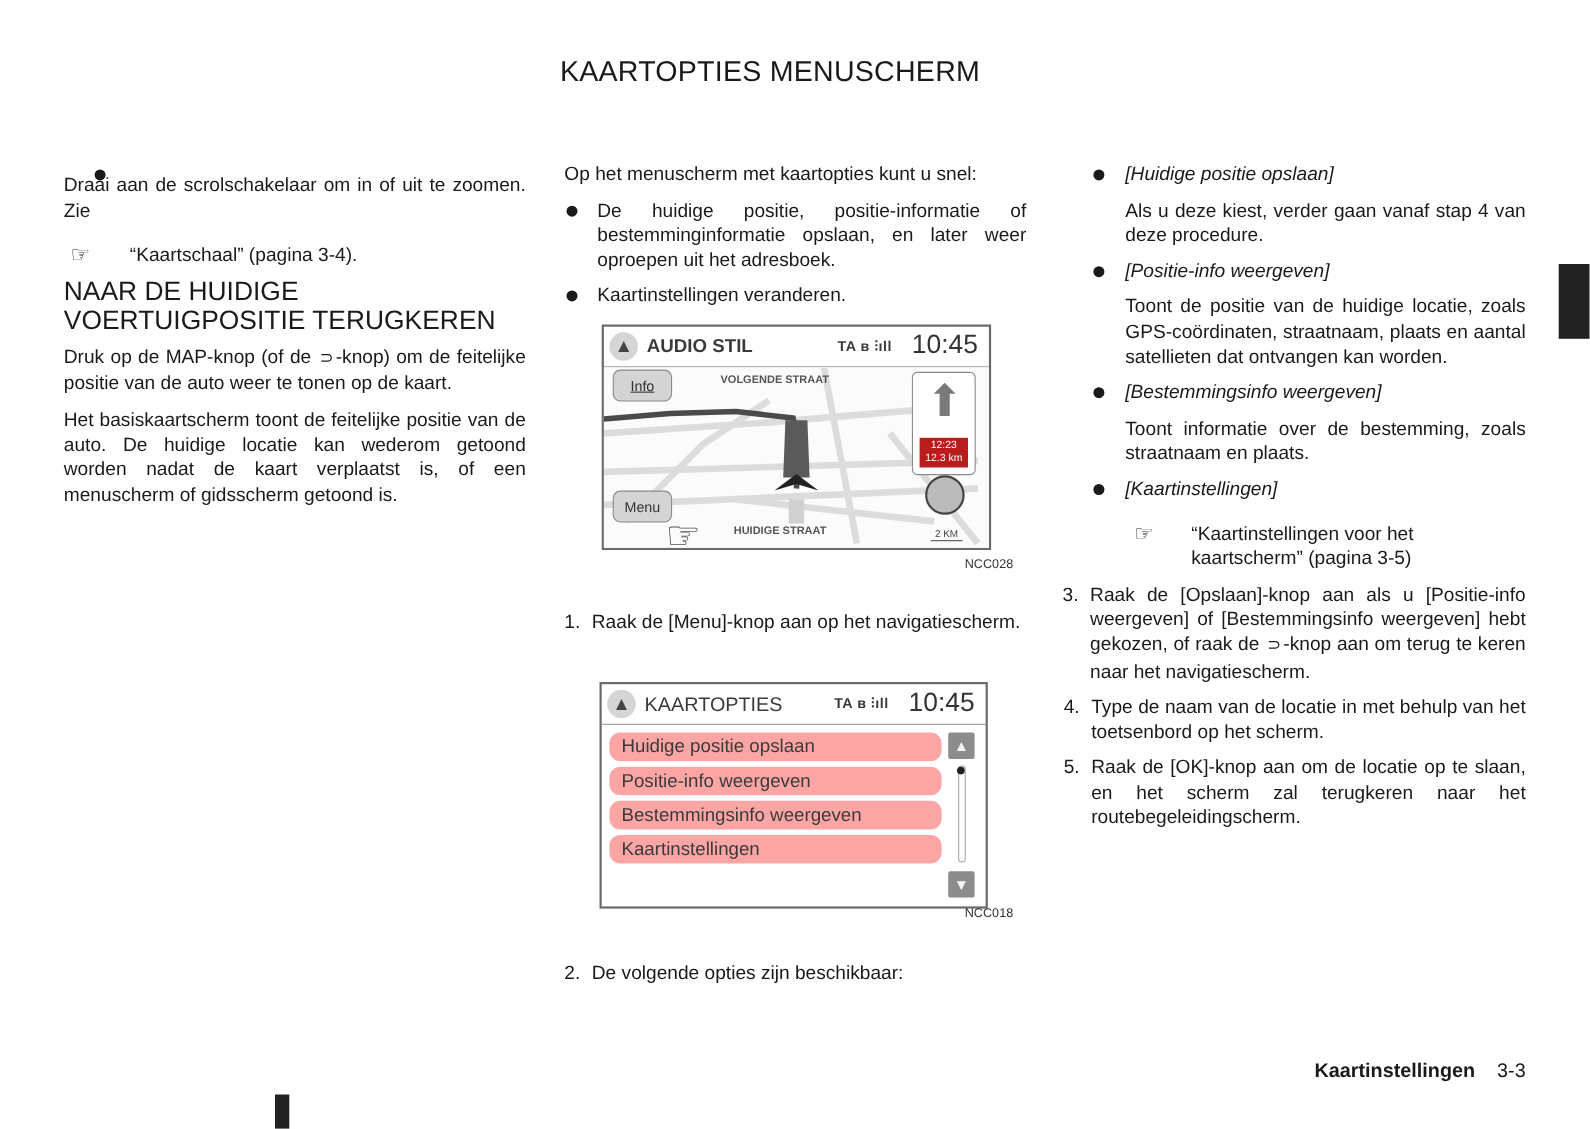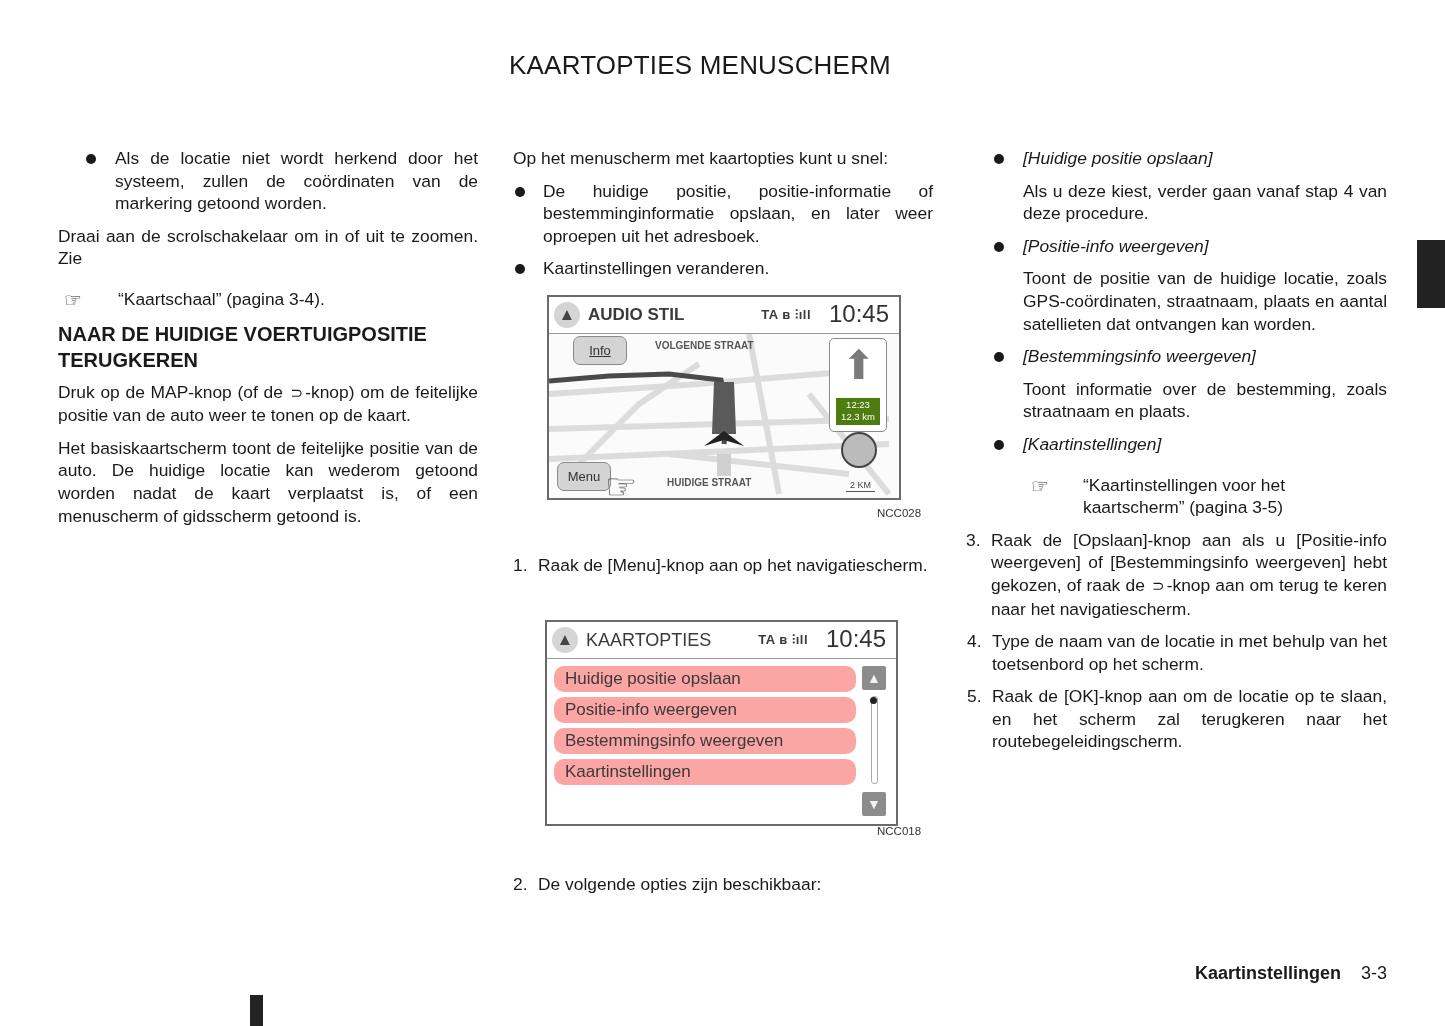--- a/index.html
+++ b/index.html
@@ -16,21 +16,21 @@
   .col2 .bullet { padding-left:30px; }
   .col3 .bullet { padding-left:56px;font-style:italic; }
   .bullet .dot { position:absolute; left:28px; top:7px; width:10px; height:10px; border-radius:50%; background:#1a1a1a; }
   .col2 .bullet .dot { left:2px; }
   .col3 .bullet .dot { left:27px; }
   .sub { padding-left:56px; margin-bottom:10px; text-align:justify; }
   .ref { position:relative; padding-left:60px; margin:18px 0 10px 0; }
   .col3 .ref { padding-left:116px; margin-top:18px; }
   .ref .hand { position:absolute; left:6px; top:1px; font-size:20px; }
   .col3 .ref .hand { left:64px; }
-  .heading { font-size:20px; line-height:26px; margin:4px 0 8px 0;font-weight:bold; }
+  .heading { font-size:24px; line-height:26px; margin:4px 0 8px 0; }
   .step { position:relative; padding-left:25px; margin-bottom:10px; text-align:justify; }
   .step .num { position:absolute; left:0; top:0; }
   .back-sym { display:inline-block; font-size:15px; padding:0 2px; }
 
   
   .screen { position:absolute; border:2px solid #6a6a6a; background:#fff; box-sizing:border-box; }
   .screen1 { left:547px; top:295px; width:354px; height:205px; }
   .screen2 { left:545px; top:620px; width:353px; height:206px; }
   .scr-header { height:36px; border-bottom:1.5px solid #9a9a9a; position:relative; display:flex; align-items:center; }
   .nav-logo { width:26px; height:26px; border-radius:50%; background:#d5d5d5; margin-left:5px;
@@ -38,21 +38,21 @@
   .scr-title { margin-left:8px; font-weight:bold; font-size:17px; color:#3a3a3a; }
   .screen2 .scr-title { font-weight:normal; font-size:18px; }
   .scr-status { position:absolute; right:88px; top:10px; font-size:13px; font-weight:bold; color:#3a3a3a; letter-spacing:0.5px; }
   .scr-clock { position:absolute; right:10px; top:3px; font-size:24px; color:#333; }
   .map-area { position:absolute; left:0; top:37px; right:0; bottom:0; overflow:hidden; background:#fbfbfb; }
   .map-btn { position:absolute; background:#d4d4d4; border:1.5px solid #8a8a8a; border-radius:7px;
              font-size:13px; color:#333; display:flex; align-items:center; justify-content:center; }
   .map-label { position:absolute; font-size:10px; font-weight:bold; color:#555; }
   .guide-box { position:absolute; right:12px; top:4px; width:56px; height:92px; border:1.5px solid #8a8a8a; border-radius:5px; background:#fff; }
   .guide-arrow { position:absolute; left:12px; top:6px; font-size:40px; color:#7a7a7a; line-height:40px; }
-  .eta { position:absolute; left:6px; bottom:6px; width:44px; height:26px; background:#4d7c0f; color:#fff; font-size:9.5px; text-align:center; line-height:12px; padding-top:1px; }
+  .eta { position:absolute; left:6px; bottom:6px; width:44px; height:26px; background:#b91c1c; color:#fff; font-size:9.5px; text-align:center; line-height:12px; padding-top:1px; }
   .compass { position:absolute; right:22px; bottom:30px; width:32px; height:32px; border-radius:50%; border:2px solid #444; background:#bbb; }
   .scale { position:absolute; right:24px; bottom:6px; font-size:9px; color:#444; border-bottom:1.5px solid #555; padding:0 4px 1px; }
   .fig-code { position:absolute; font-size:11.5px; color:#333; }
 
   .menu-list { position:absolute; left:7px; top:44px; width:302px; }
   .menu-item { height:26px; background:#fca5a5; margin-bottom:5px; border-radius:10px; font-size:17px; color:#3a3a3a; line-height:26px; padding-left:11px; }
   .scrollbar { position:absolute; right:8px; top:42px; width:28px; bottom:6px; }
   .scroll-up, .scroll-down { position:absolute; left:2px; width:24px; height:24px; background:#8c8c8c; border-radius:2px; display:flex; align-items:center; justify-content:center; color:#f2f2f2; font-size:14px; }
   .scroll-up { top:2px; } .scroll-down { bottom:2px; }
   .scroll-track { position:absolute; left:11px; top:32px; bottom:34px; width:5px; border:1px solid #aaa; border-radius:3px; }
@@ -65,21 +65,20 @@
   .crop-mark { position:absolute; left:250px; top:995px; width:13px; height:31px; background:#222; }
 </style>
 </head>
 <body>
 
 <div class="page-title">KAARTOPTIES MENUSCHERM</div>
 
 <div class="col col1">
   <div class="bullet">
     <span class="dot"></span>
-    <span>Als de locatie niet wordt herkend door het systeem, zullen de coördinaten van de markering getoond worden.</span>
   </div>
   <p>Draai aan de scrolschakelaar om in of uit te zoomen. Zie</p>
   <div class="ref">
     <span class="hand">☞</span>
     <span>“Kaartschaal” (pagina 3-4).</span>
   </div>
   <div class="heading">NAAR DE HUIDIGE VOERTUIGPOSITIE TERUGKEREN</div>
   <p>
     <span>Druk op de MAP-knop (of de</span>
     <span class="back-sym">⊃</span><span>-knop) om de feitelijke positie van de auto weer te tonen op de kaart.</span>
@@ -129,23 +128,23 @@
         <path d="M120 120 L300 140"></path>
         <path d="M200 0 L230 160"></path>
         <path d="M260 60 L340 160"></path>
         <path d="M0 125 L340 110"></path>
       </g>
       <path d="M0 47 L60 42 L120 40 L172 46 L178 80 L175 110" stroke="#4a4a4a" stroke-width="5" fill="none"></path>
       <path d="M165 48 L185 48 L187 100 L163 100 Z" fill="#5a5a5a"></path>
       <path d="M155 112 L175 97 L195 112 L175 106 Z" fill="#222"></path>
       <rect x="168" y="120" width="14" height="22" fill="#d0d0d0"></rect>
     </svg>
-    <div class="map-btn" style="left:24px;top:2px;width:52px;height:27px;text-decoration:underline;">Info</div>
+    <div class="map-btn" style="left:8px;top:2px;width:52px;height:27px;text-decoration:underline;">Info</div>
     <div class="map-label" style="left:106px;top:6px;">VOLGENDE STRAAT</div>
-    <div class="map-btn" style="left:8px;top:128px;width:52px;height:27px;">Menu</div>
+    <div class="map-btn" style="left:8px;top:112px;width:52px;height:27px;">Menu</div>
     <div style="position:absolute;left:56px;top:132px;font-size:36px;color:#555;">☞</div>
     <div class="map-label" style="left:118px;top:143px;">HUIDIGE STRAAT</div>
     <div class="guide-box">
       <div class="guide-arrow">⬆</div>
       <div class="eta">
         <div>12:23</div>
         <div>12.3 km</div>
       </div>
     </div>
     <div class="compass"></div>

